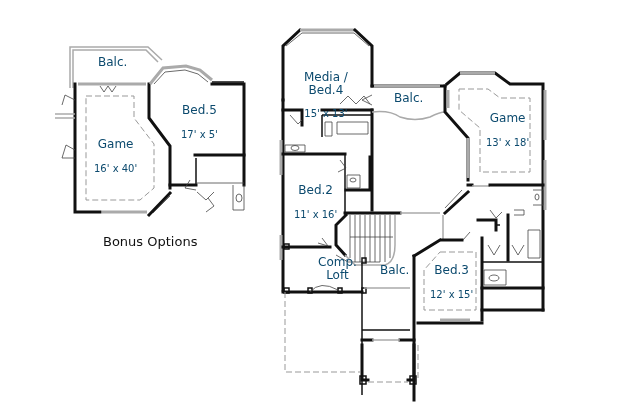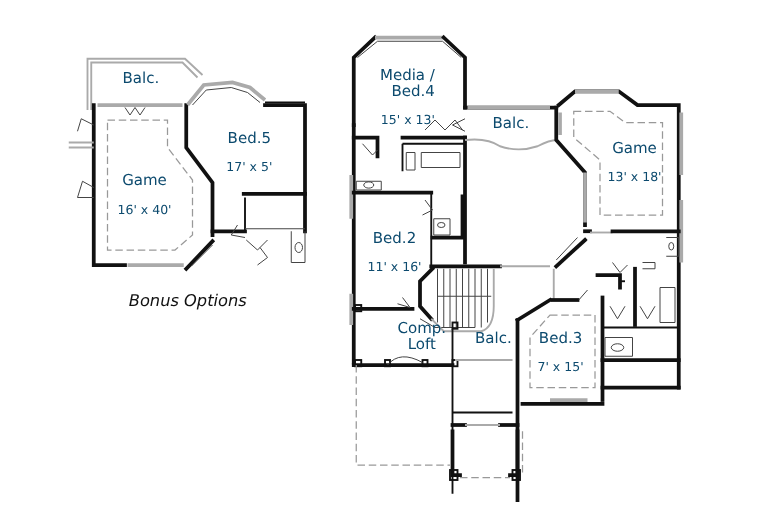--- a/index.html
+++ b/index.html
@@ -177,23 +177,23 @@
 </div>
 <div class="lbl" style="left:94px; top:138px;">
   <div class="name">Game</div>
   <div class="dim">16' x 40'</div>
 </div>
 <div class="lbl" style="left:181px; top:104px;">
   <div class="name">Bed.5</div>
   <div class="dim">17' x 5'</div>
 </div>
 
-<div class="caption" style="left:103px; top:234px;font-style:italic;">Bonus Options</div>
-
-<div class="lbl" style="left:304px; top:54px;text-align:right;">
+<div class="caption" style="left:103px; top:234px;">Bonus Options</div>
+
+<div class="lbl" style="left:304px; top:71px;">
   <div class="name">Media /</div>
   <div class="name">Bed.4</div>
   <div class="dim">15' x 13'</div>
 </div>
 <div class="lbl" style="left:394px; top:92px;">
   <div class="name">Balc.</div>
 </div>
 <div class="lbl" style="left:486px; top:112px;">
   <div class="name">Game</div>
   <div class="dim">13' x 18'</div>
@@ -204,14 +204,14 @@
 </div>
 <div class="lbl" style="left:302px; top:256px;margin-left:16px;">
   <div class="name">Comp.</div>
   <div class="name">Loft</div>
 </div>
 <div class="lbl" style="left:380px; top:264px;">
   <div class="name">Balc.</div>
 </div>
 <div class="lbl" style="left:430px; top:264px;">
   <div class="name">Bed.3</div>
-  <div class="dim">7' x 15'</div>
+  <div class="dim">12' x 15'</div>
 </div>
 
 </body></html>

